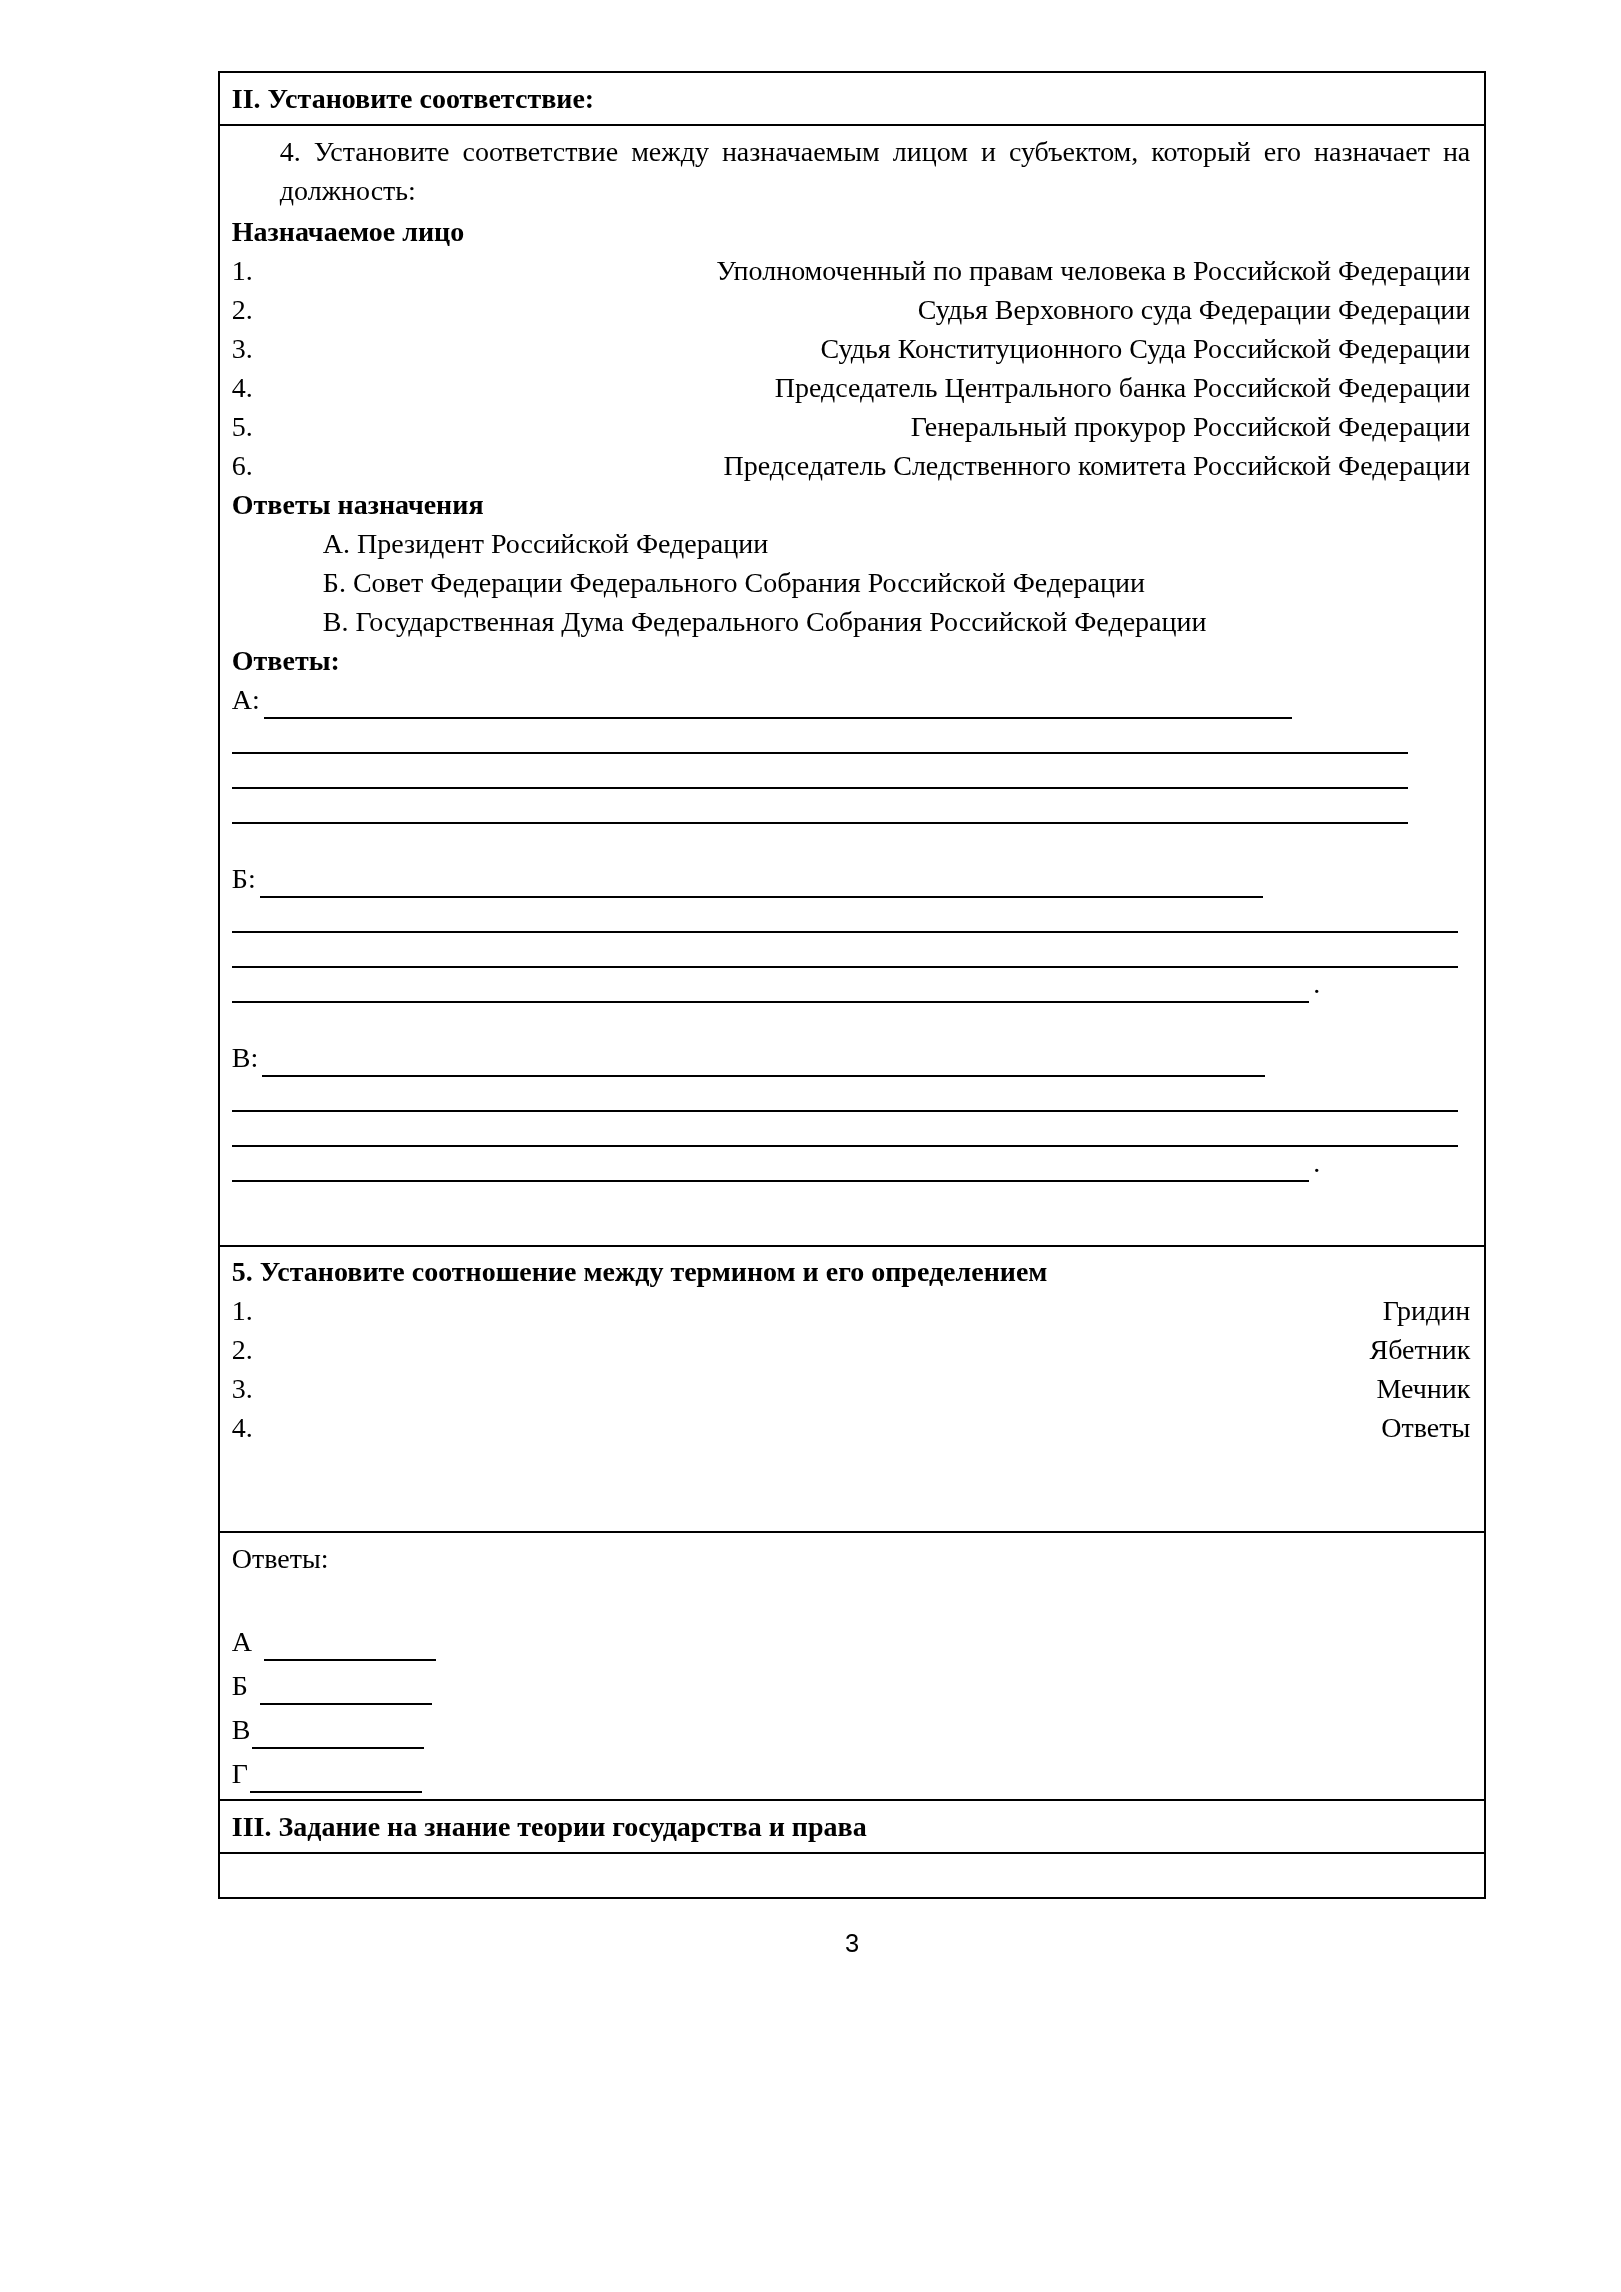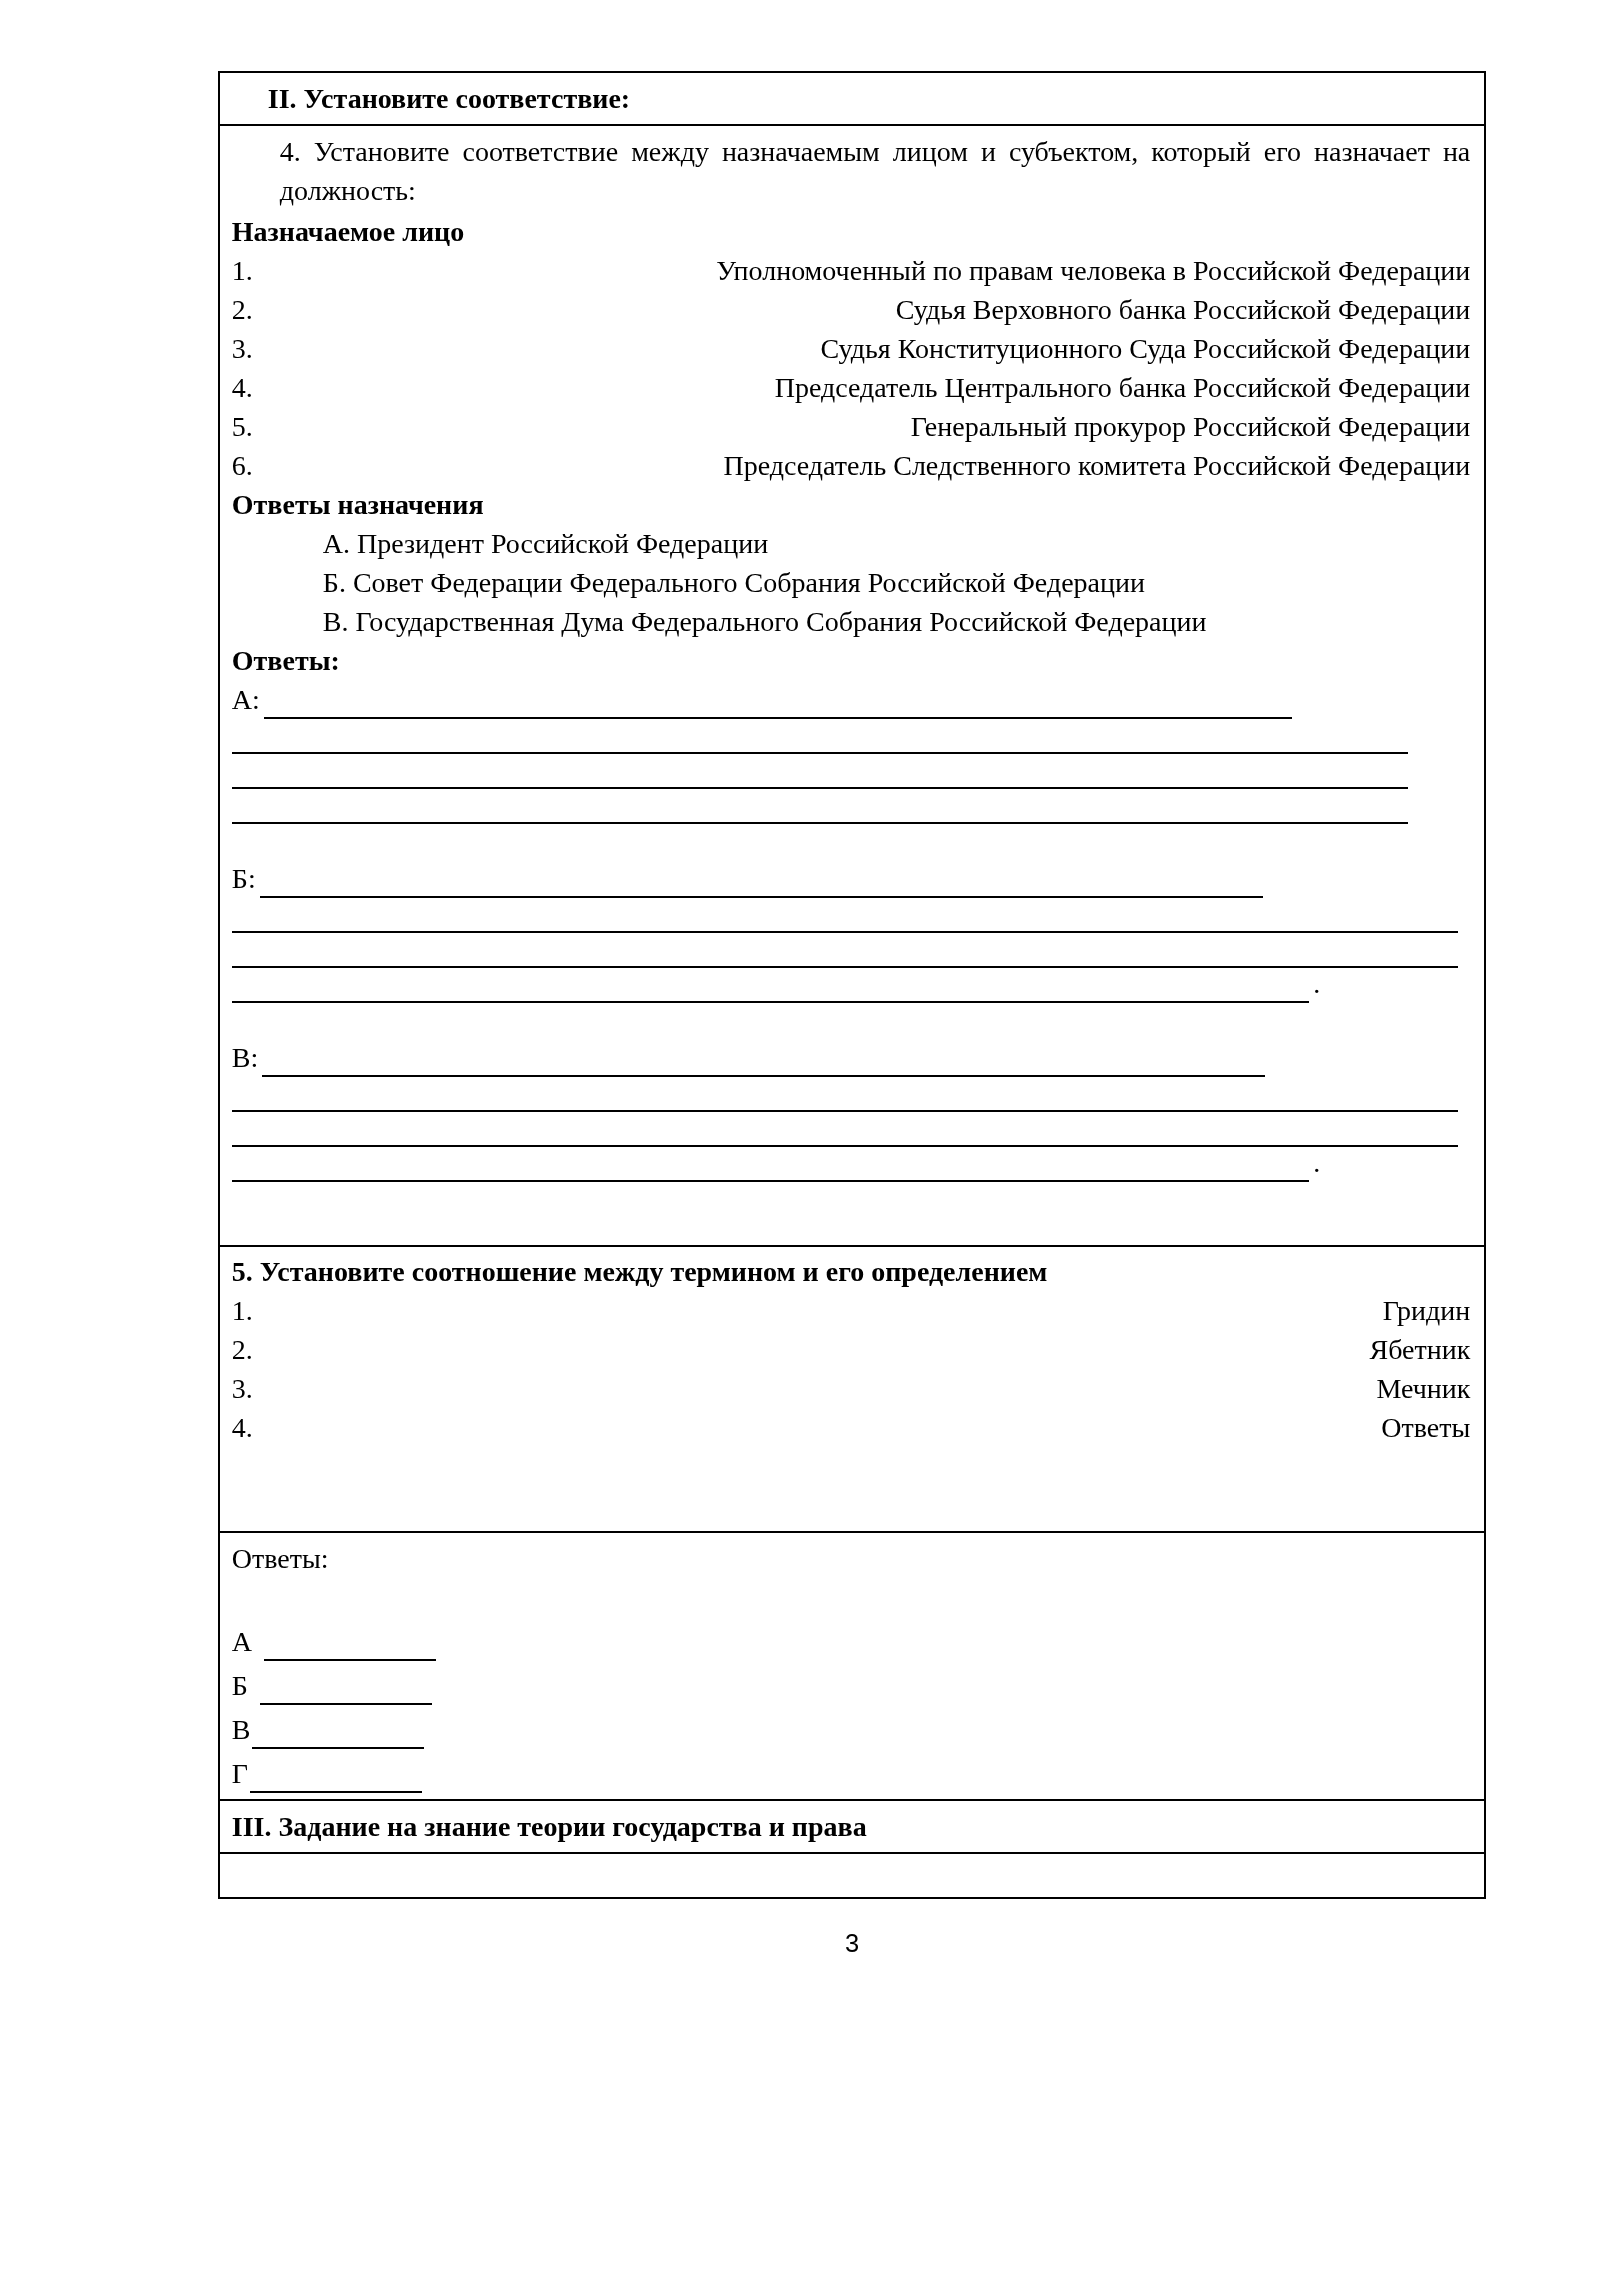--- a/index.html
+++ b/index.html
@@ -21,21 +21,21 @@
   .page-header {
     text-align: center;
     margin-bottom: 65px;
   }
   .doc-table {
     border: 2.9px solid #000000;
     width: 100%;
     background: #ffffff;
   }
   .row { border-top: 2px solid #000000; }
-  .row:first-child { border-top: none; padding-left: 36px; }
+  .row:first-child { border-top: none; }
   .row-heavy { border-top: 2.9px solid #000000; }
   .cell { padding: 5.9px 13.7px 5.9px 11.8px; }
   .bold { font-weight: bold; }
   .intro-par {
     text-align: justify;
     text-align-last: left;
     margin-bottom: 2px;
     margin-left: 48px;
   }
   .list-item { display: flex; }
@@ -104,21 +104,21 @@
 
         <div class="bold">Назначаемое лицо</div>
 
         <div>
           <div class="list-item">
             <span class="num">1.</span>
             <span class="txt">Уполномоченный по правам человека в Российской Федерации</span>
           </div>
           <div class="list-item">
             <span class="num">2.</span>
-            <span class="txt">Судья Верховного банка Российской Федерации</span>
+            <span class="txt">Судья Верховного суда Федерации Федерации</span>
           </div>
           <div class="list-item">
             <span class="num">3.</span>
             <span class="txt">Судья Конституционного Суда Российской Федерации</span>
           </div>
           <div class="list-item">
             <span class="num">4.</span>
             <span class="txt">Председатель Центрального банка Российской Федерации</span>
           </div>
           <div class="list-item">

